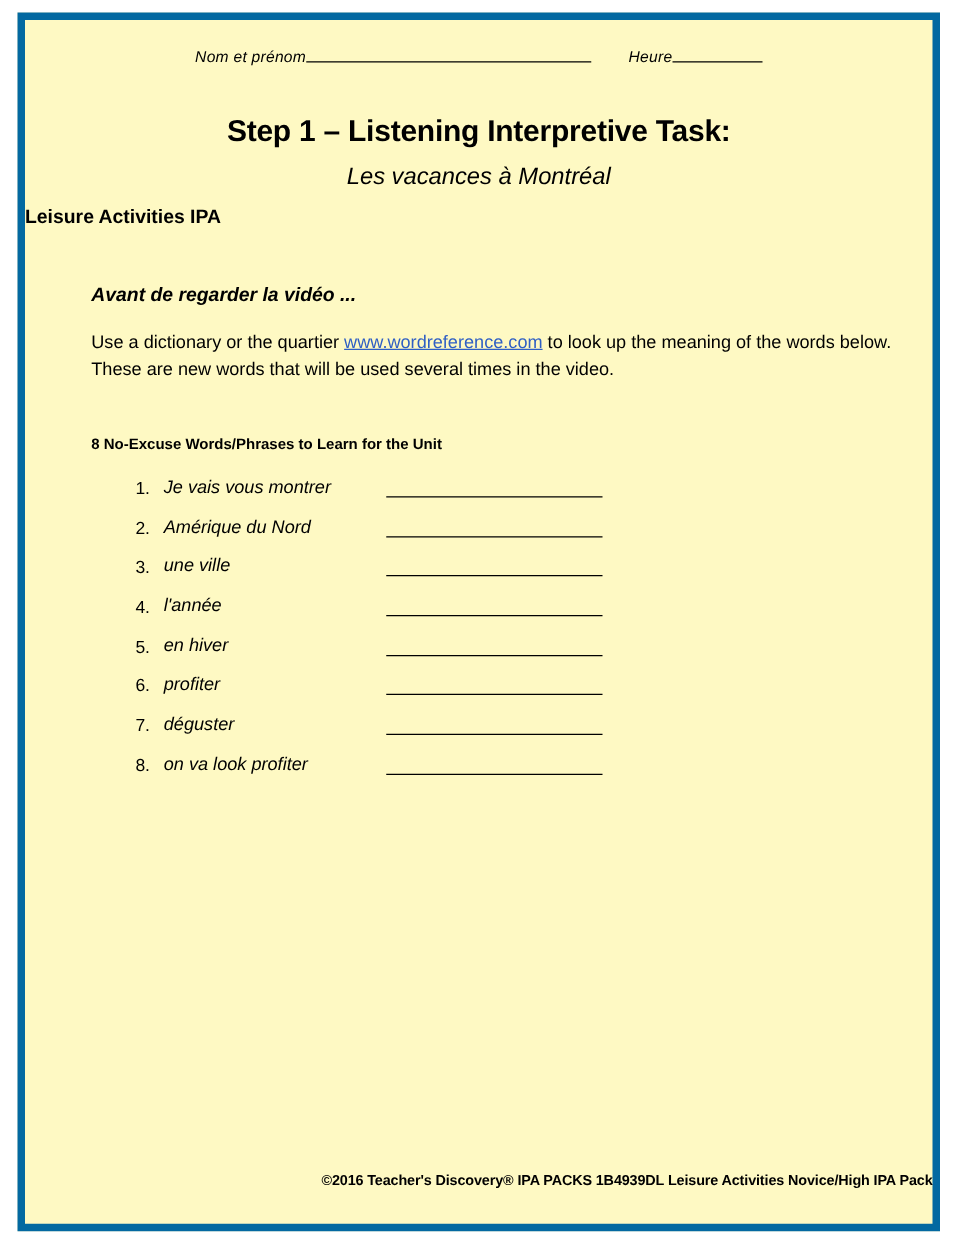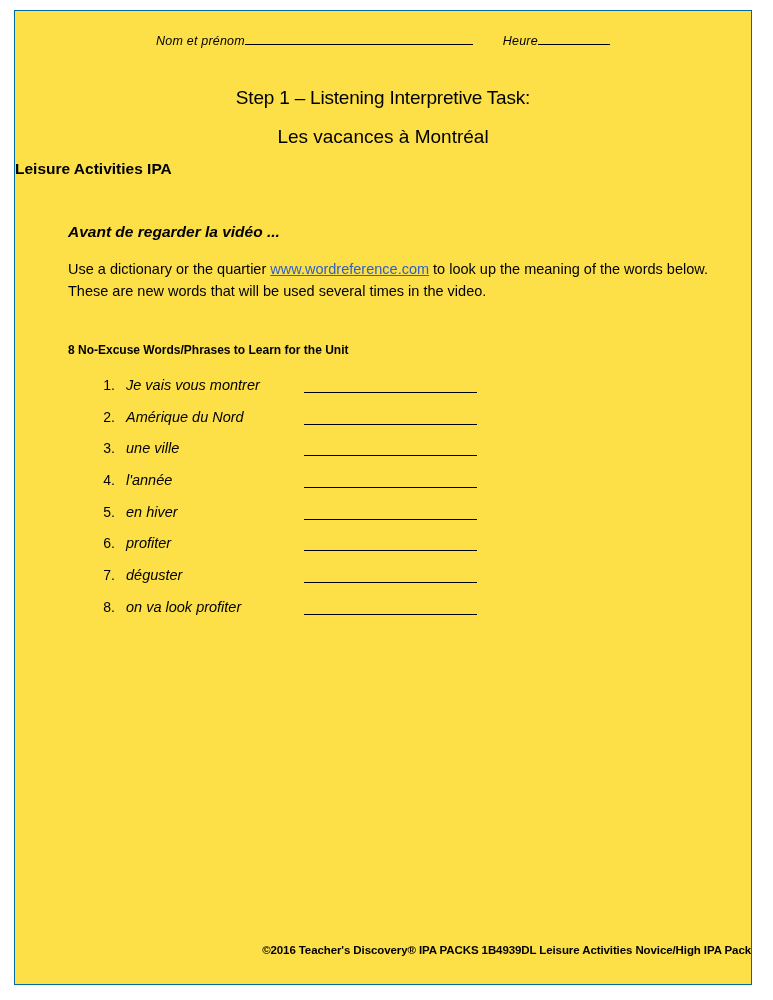--- a/index.html
+++ b/index.html
@@ -14,22 +14,22 @@
     color: #000000;
     position: relative;
     overflow: hidden;
   }
   .page {
     position: absolute;
     left: 14px;
     top: 10px;
     width: 738px;
     height: 975px;
-    background: #fde047;
-    border: 1px solid #0369a1;
+    background: #fef9c3;
+    border: 6px solid #0369a1;
     box-sizing: border-box;
   }
   
   .name-row {
     position: absolute;
     top: 22px;
     left: 0;
     width: 100%;
     text-align: center;
     font-style: italic;
@@ -47,31 +47,32 @@
   .rule-short { width: 72px; }
   .gap { display: inline-block; width: 30px; }
 
   
   .title-1 {
     position: absolute;
     top: 76px;
     left: 0;
     width: 100%;
     text-align: center;
-    font-size: 19px;
-    font-weight: normal;
+    font-size: 24px;
+    font-weight: bold;
     letter-spacing: -0.2px;
   }
   .title-2 {
     position: absolute;
     top: 115px;
     left: 0;
     width: 100%;
     text-align: center;
     font-size: 19px;
+    font-style: italic;
   }
   .title-3 {
     position: absolute;
     top: 149px;
     left: 0;
     width: 100%;
     text-align: left;
     font-size: 15.5px;
     font-weight: bold;
   }

